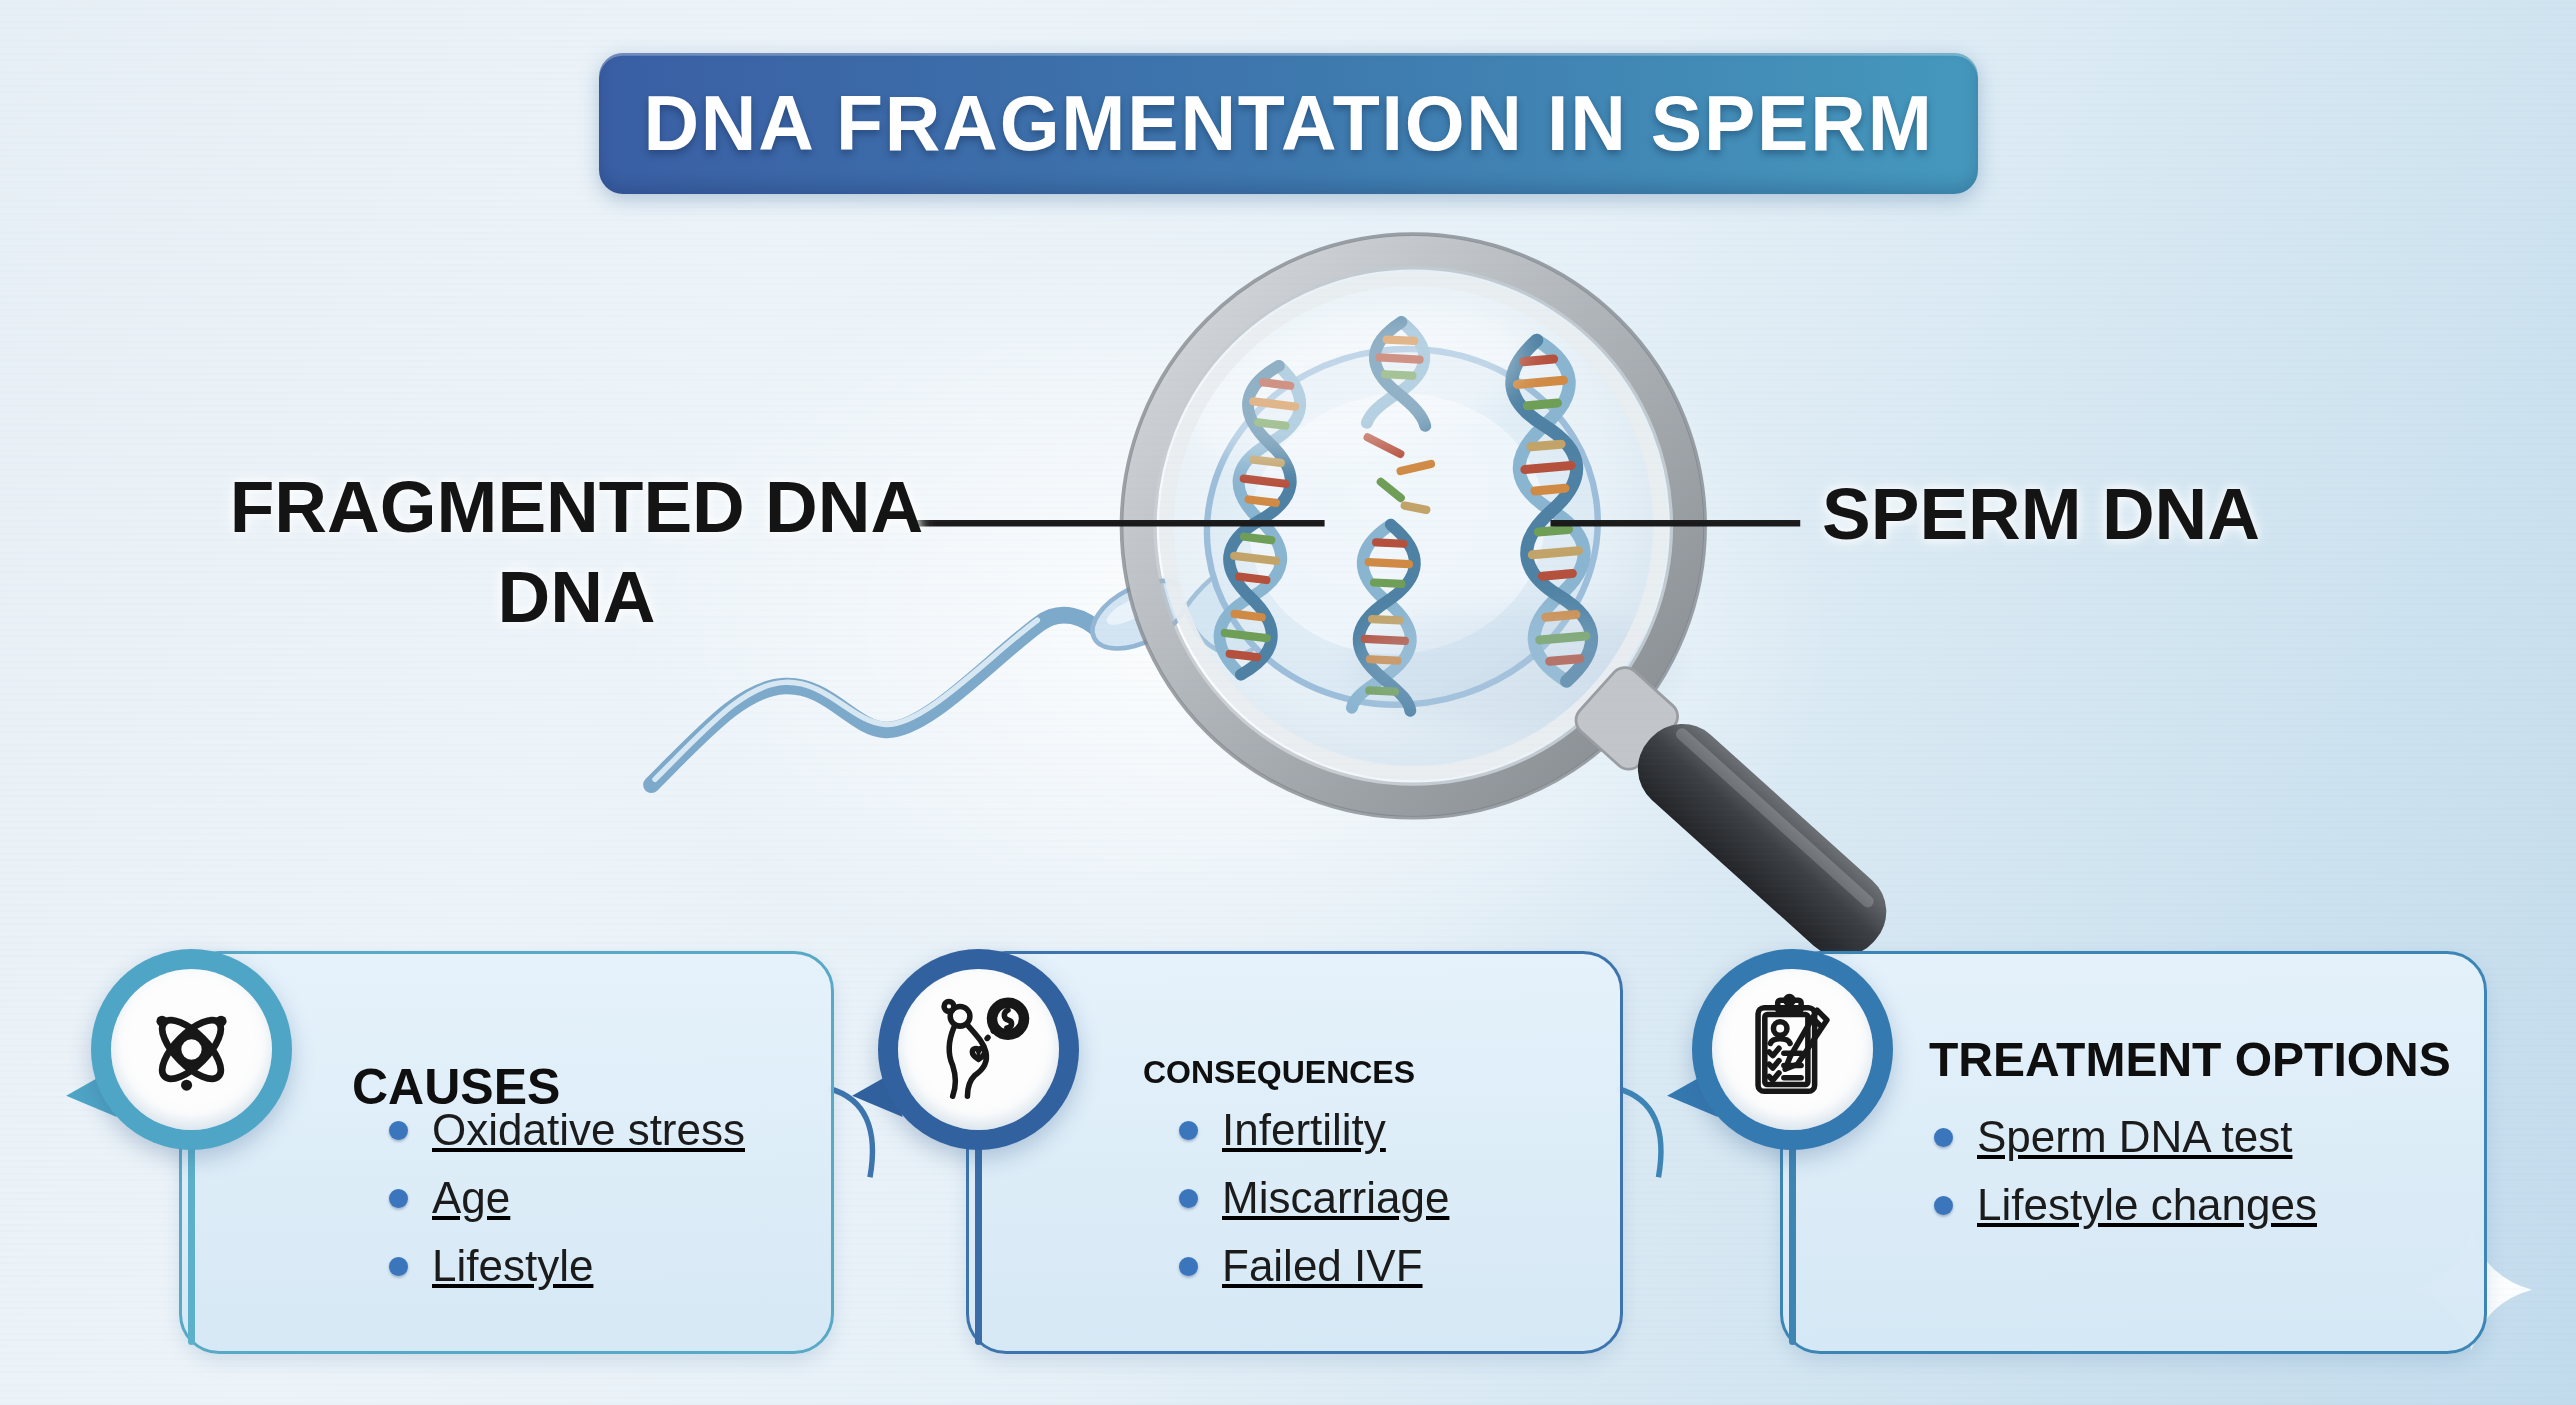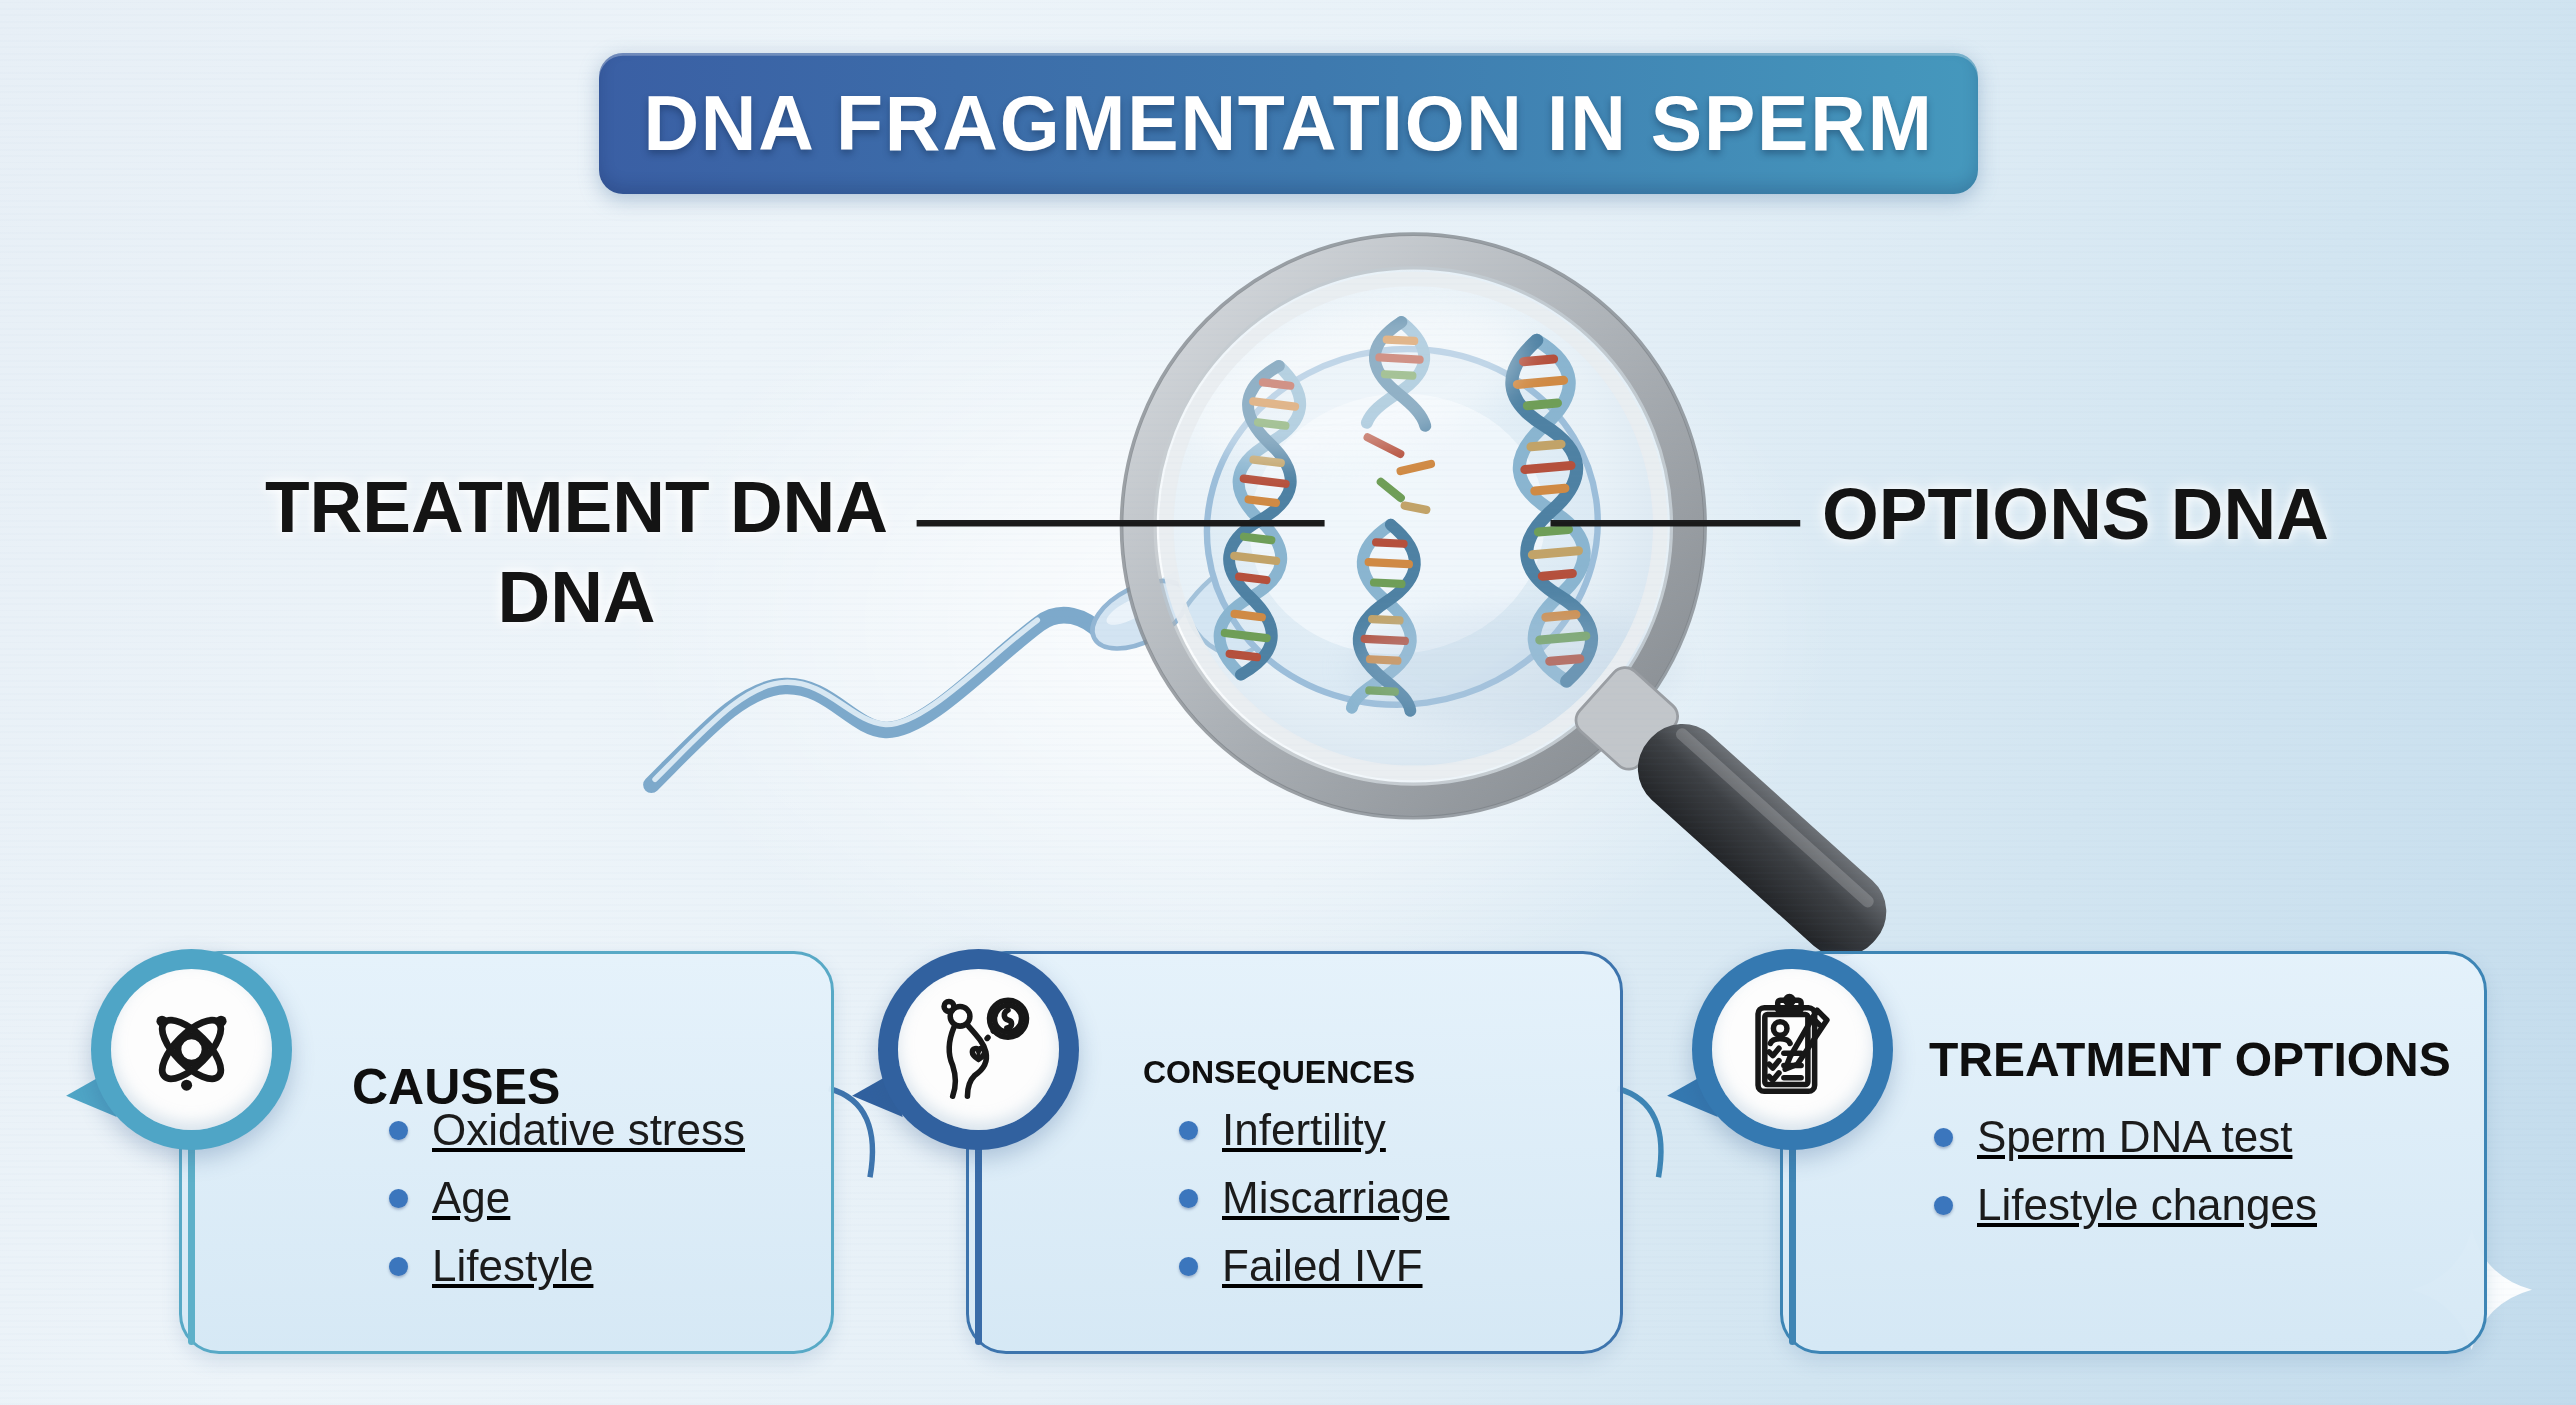--- a/index.html
+++ b/index.html
@@ -217,25 +217,25 @@
     <g transform="translate(2702,1410)">
       <path d="M0,-66 Q14,-14 66,0 Q14,14 0,66 Q-14,14 -66,0 Q-14,-14 0,-66 Z" fill="#ffffff" opacity="0.92"></path>
     </g>
   </svg>
 
   <header class="banner">
     <span>DNA FRAGMENTATION IN SPERM</span>
   </header>
 
   <div class="label label-left">
-    <div>TREATMENT DNA</div>
+    <div>FRAGMENTED DNA</div>
     <div>DNA</div>
   </div>
   <div class="label label-right">
-    <span>OPTIONS DNA</span>
+    <span>SPERM DNA</span>
   </div>
 
   <section class="card card-1">
     <h2 class="card-heading">
       <div>CAUSES</div>
     </h2>
     <ul class="bullets">
       <li class="bullet">
           <span class="dot"></span>
           <span>Oxidative stress</span>

